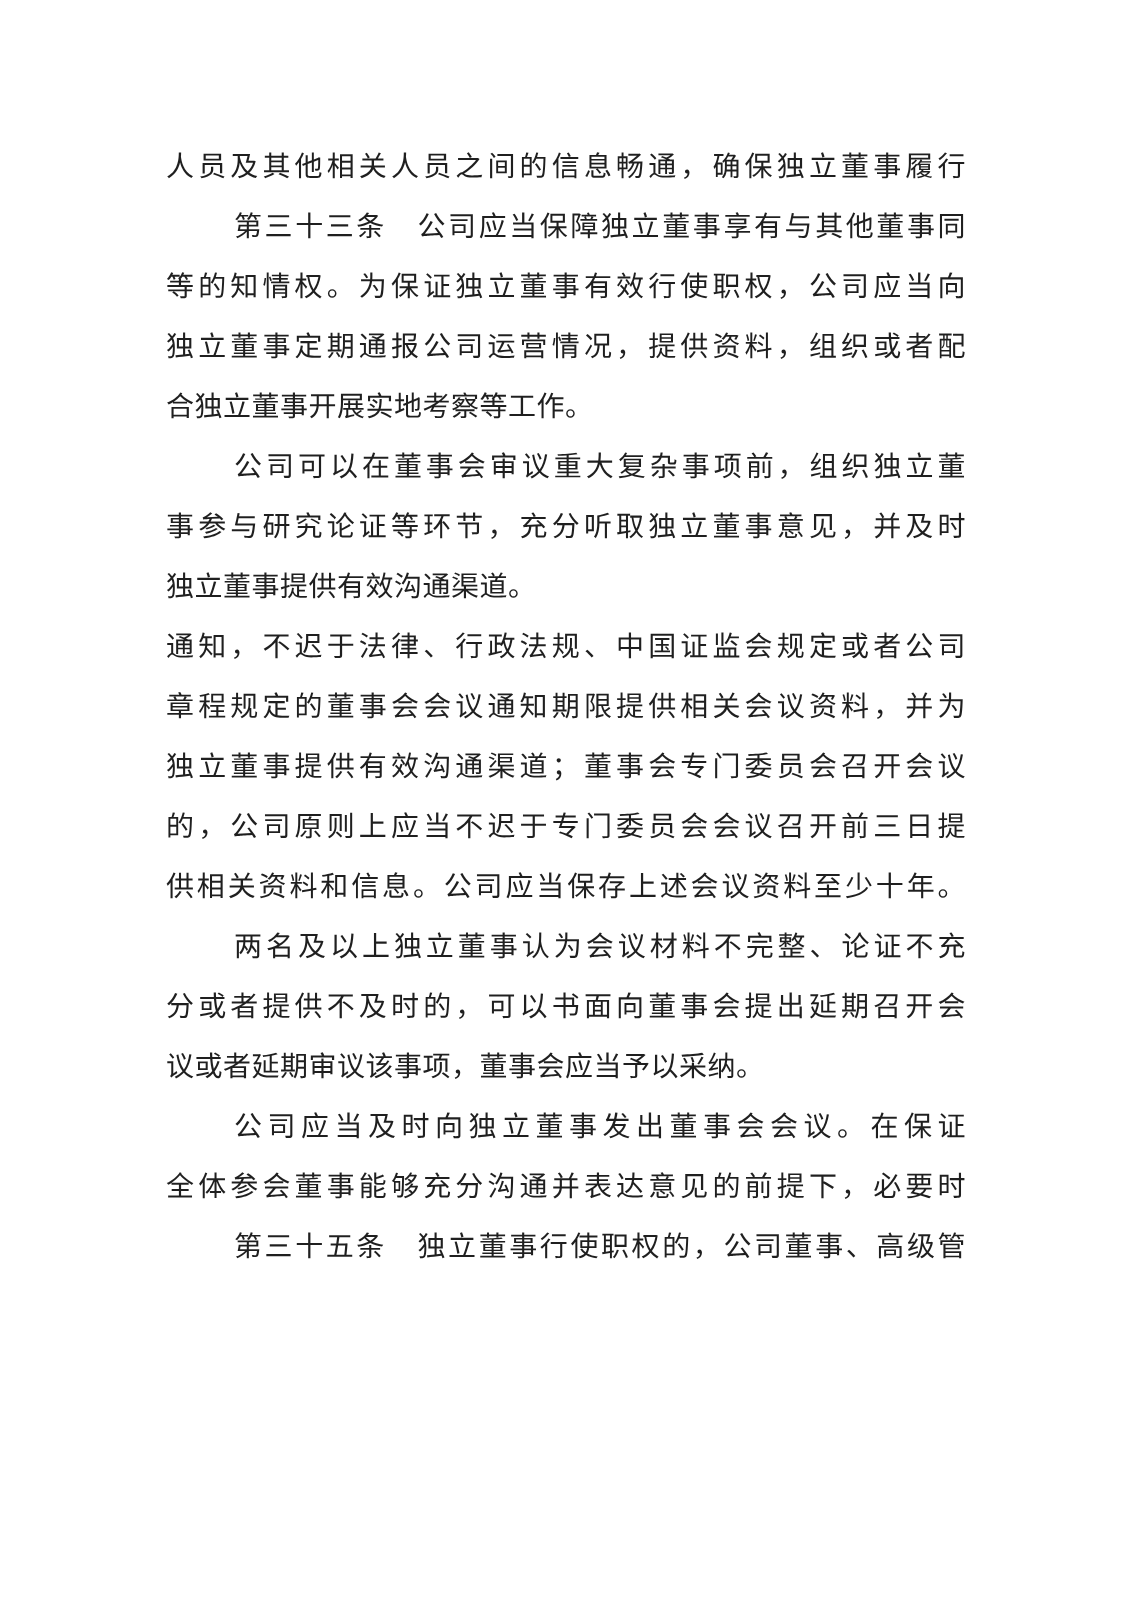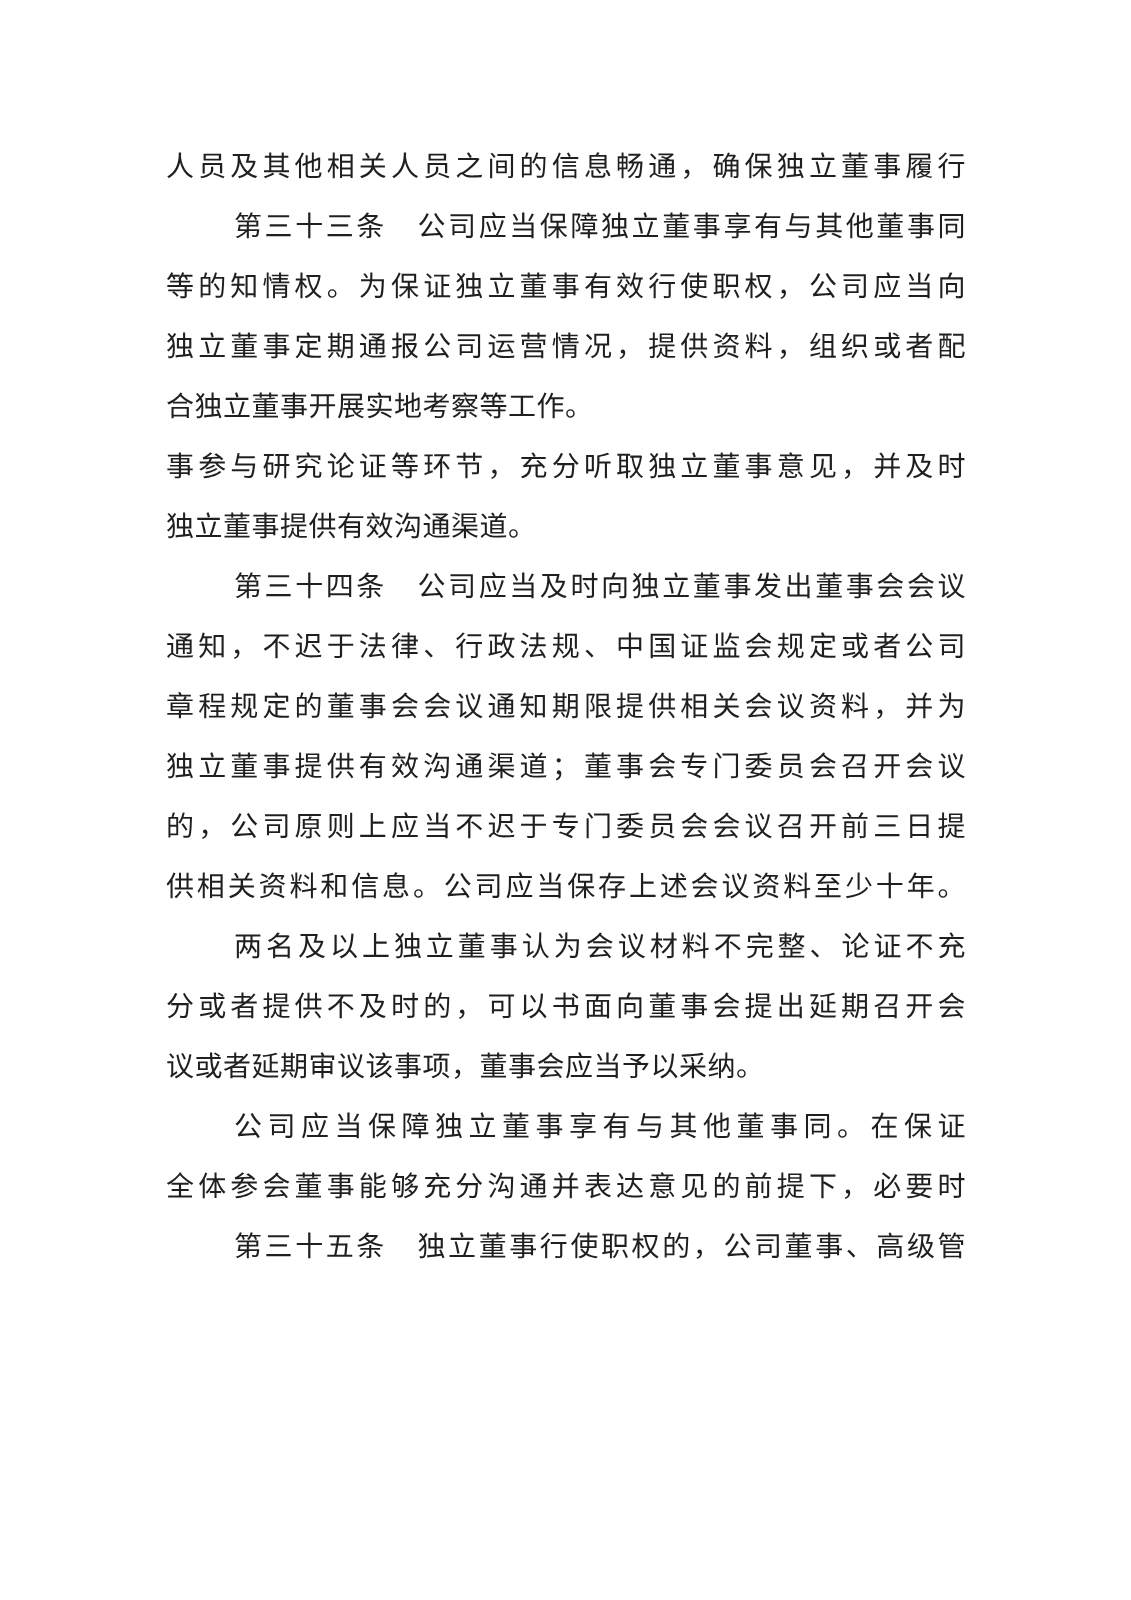--- a/index.html
+++ b/index.html
@@ -53,33 +53,33 @@
 <div class="page">
   <div class="text-block">
 
     <div class="line full">人员及其他相关人员之间的信息畅通，确保独立董事履行</div>
 
     <div class="line full indent">第三十三条　公司应当保障独立董事享有与其他董事同</div>
     <div class="line full">等的知情权。为保证独立董事有效行使职权，公司应当向</div>
     <div class="line full">独立董事定期通报公司运营情况，提供资料，组织或者配</div>
     <div class="line end">合独立董事开展实地考察等工作。</div>
 
+    <div class="line full indent">公司可以在董事会审议重大复杂事项前，组织独立董</div>
     <div class="line full">事参与研究论证等环节，充分听取独立董事意见，并及时</div>
     <div class="line end">独立董事提供有效沟通渠道。</div>
 
-    <div class="line full indent">第三十四条　公司应当及时向独立董事发出董事会会议</div>
     <div class="line full">通知，不迟于法律、行政法规、中国证监会规定或者公司</div>
     <div class="line full">章程规定的董事会会议通知期限提供相关会议资料，并为</div>
     <div class="line full">独立董事提供有效沟通渠道；董事会专门委员会召开会议</div>
     <div class="line full">的，公司原则上应当不迟于专门委员会会议召开前三日提</div>
     <div class="line full">供相关资料和信息。公司应当保存上述会议资料至少十年。</div>
 
     <div class="line full indent">两名及以上独立董事认为会议材料不完整、论证不充</div>
     <div class="line full">分或者提供不及时的，可以书面向董事会提出延期召开会</div>
     <div class="line end">议或者延期审议该事项，董事会应当予以采纳。</div>
 
-    <div class="line full indent">公司应当保障独立董事享有与其他董事同。在保证</div>
+    <div class="line full indent">公司应当及时向独立董事发出董事会会议。在保证</div>
     <div class="line full">全体参会董事能够充分沟通并表达意见的前提下，必要时</div>
 
     <div class="line full indent">第三十五条　独立董事行使职权的，公司董事、高级管</div>
 
   </div>
 </div>
 
 </body></html>

